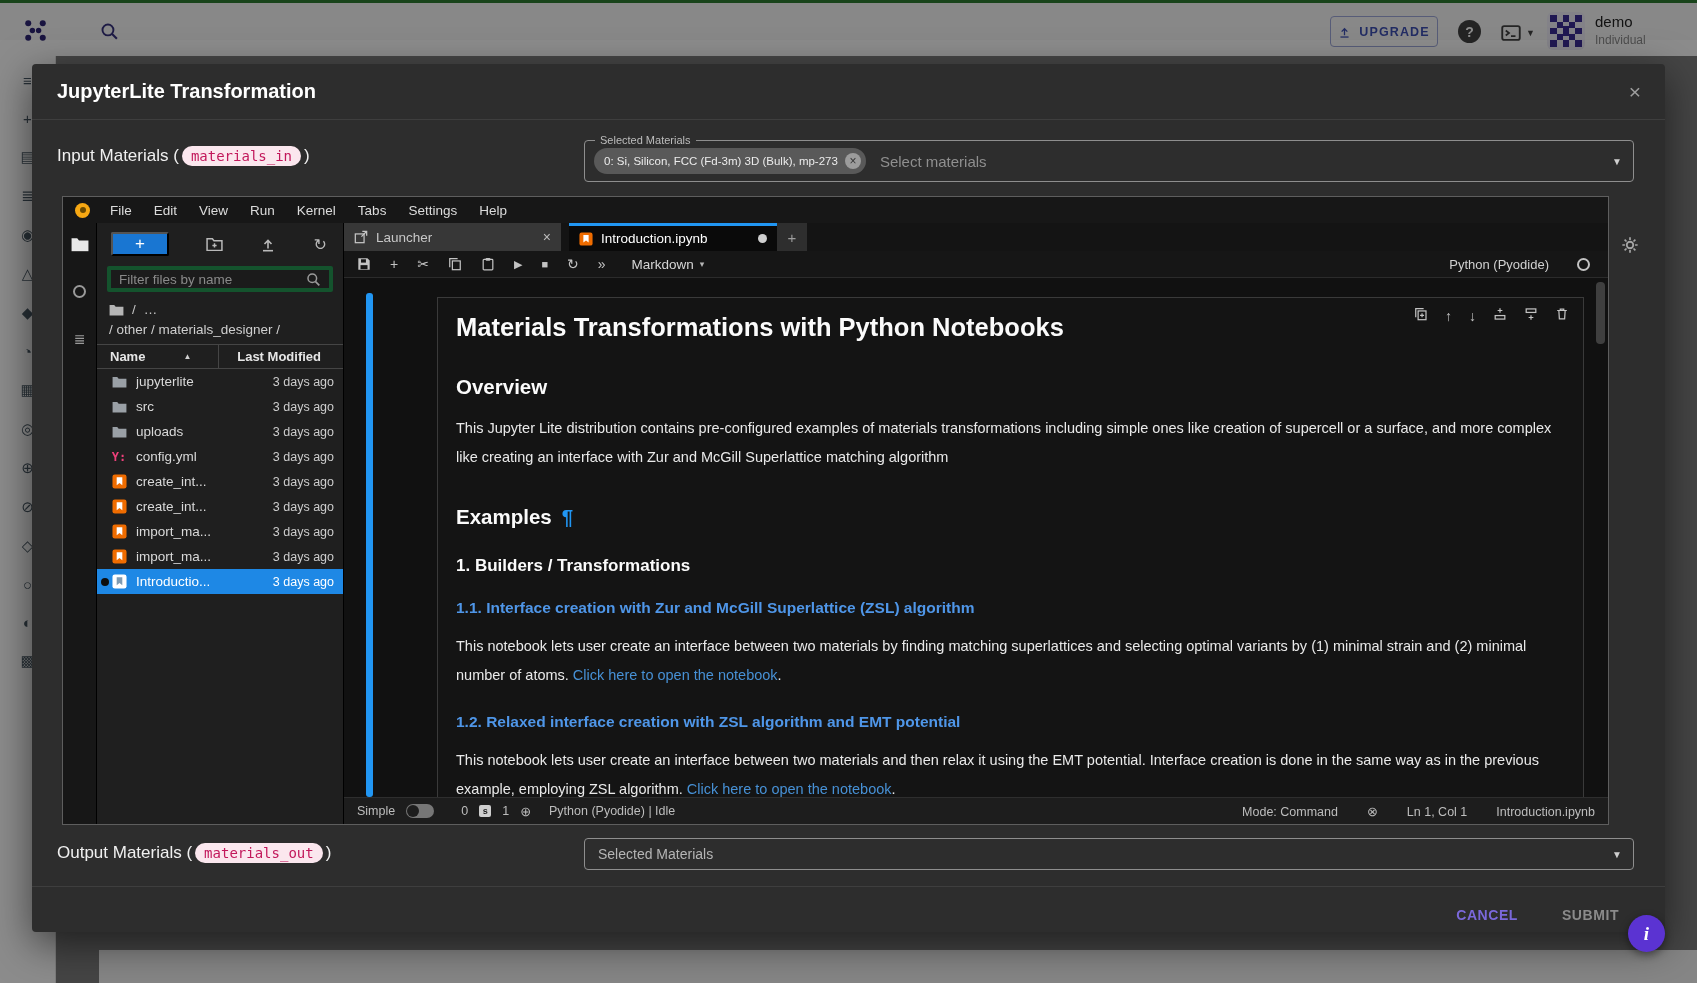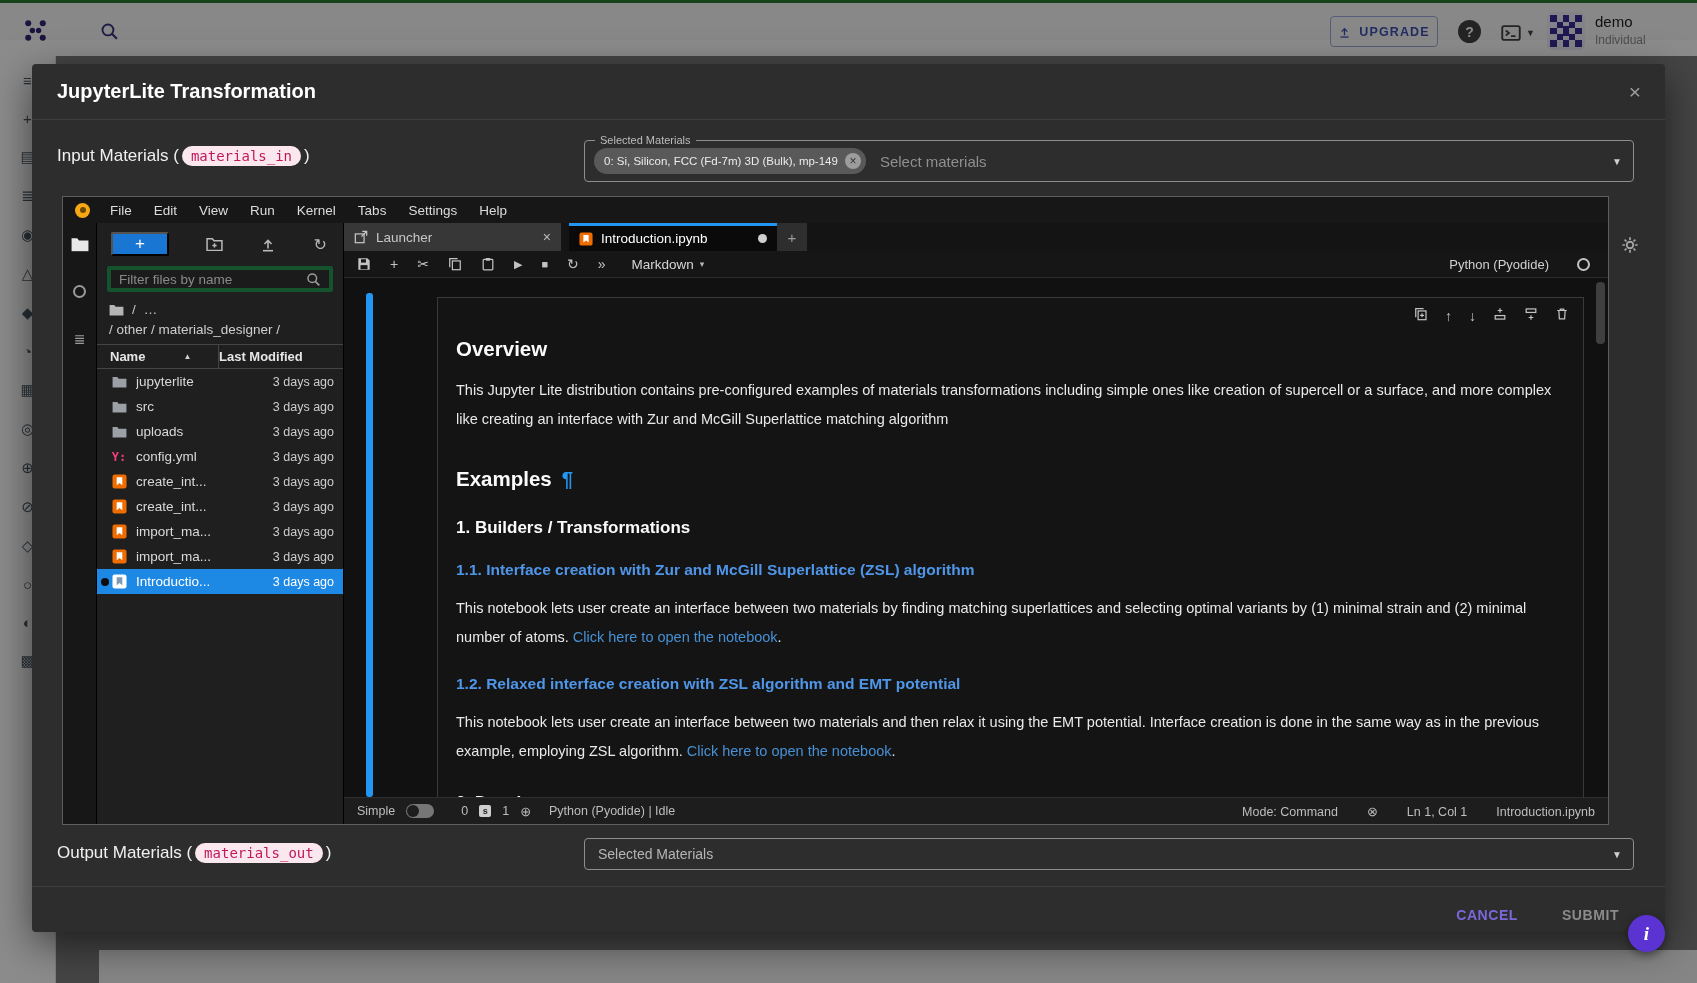--- a/index.html
+++ b/index.html
@@ -64,21 +64,21 @@
 .fb-filter{margin:5px 10px 6px;height:26px;border:4px solid #14532d;border-radius:2px;background:#1b1b1b;display:flex;align-items:center;padding:0 8px;gap:6px}
 .fb-filter input{flex:1;background:none;border:none;outline:none;color:#ddd;font-size:13.5px;font-family:inherit;min-width:0}
 .fb-filter input::placeholder{color:#8a8a8a}
 .fb-search-ic{color:#9a9a9a;width:15px;height:15px;flex:0 0 auto}
 .fb-crumbs{padding:4px 12px 7px;font-size:13.5px;color:#cfcfcf}
 .fb-crumb1{display:flex;align-items:center;gap:8px;color:#c4c4c4}
 .fb-crumb2{margin-top:5px}
 .fb-header{display:flex;align-items:center;height:25px;border-top:1px solid #454545;border-bottom:1px solid #454545;font-weight:bold;font-size:13px;color:#e6e6e6;flex:0 0 auto}
 .fbh-name{flex:0 0 122px;height:100%;padding-left:13px;border-right:1px solid #454545;display:flex;align-items:center}
 .fbh-sort{margin-left:38px;font-size:8px;color:#d0d0d0}
-.fbh-mod{flex:1;text-align:left;padding-right:12px}
+.fbh-mod{flex:1;text-align:right;padding-right:22px}
 .fb-rows{flex:1;overflow:hidden}
 .fb-row{height:25px;display:flex;align-items:center;padding:0 9px 0 14px;gap:9px;font-size:13.5px;color:#d9d9d9;position:relative}
 .fb-row .fname{flex:1;white-space:nowrap;overflow:hidden}
 .fmod{font-size:12.5px;color:#cdcdcd;white-space:nowrap}
 .fb-row.selected{background:#1e88e5;color:#fff}
 .fb-row.selected .fmod{color:#fff}
 .run-dot{position:absolute;left:4px;top:9px;width:8px;height:8px;border-radius:50%;background:#0d0d0d}
 .fico{width:16px;height:16px;display:flex;align-items:center;justify-content:center;flex:0 0 auto;color:#9aa0a6}
 .yaml-badge{color:#ec407a;font-weight:bold;font-size:12px;font-family:"DejaVu Sans Mono",monospace}
 .nb-sel{--nbk:#fff;--nbf:#7f9bb3}
@@ -286,21 +286,21 @@
     <div class="m-label m-label-in">
       <span>Input Materials (</span>
         <span class="code-chip">materials_in</span>
         <span>)</span>
     </div>
 
     <div class="sel sel-in">
       <span class="sel-legend">Selected Materials</span>
       <div class="sel-body">
         <span class="mchip">
-          <span>0: Si, Silicon, FCC (Fd-7m) 3D (Bulk), mp-149</span>
+          <span>0: Si, Silicon, FCC (Fd-3m) 3D (Bulk), mp-273</span>
           <span class="mchip-x">
               <span>×</span>
             </span>
         </span>
         <span class="sel-ph">Select materials</span>
       </div>
       <span class="sel-caret">▼</span>
     </div>
 
     <div class="jp">
@@ -509,20 +509,21 @@
                 <span><svg width="14" height="14" viewBox="0 0 16 16">
                       <use href="#sy-insab"></use>
                     </svg></span>
                 <span><svg width="14" height="14" viewBox="0 0 16 16">
                       <use href="#sy-insbe"></use>
                     </svg></span>
                 <span><svg width="14" height="14" viewBox="0 0 16 16">
                       <use href="#sy-trash"></use>
                     </svg></span>
               </div>
+              <h1>Materials Transformations with Python Notebooks</h1>
               <h2>Overview</h2>
               <p>This Jupyter Lite distribution contains pre-configured examples of materials transformations including simple ones like creation of supercell or a surface, and more complex like creating an interface with Zur and McGill Superlattice matching algorithm</p>
               <h2><span>Examples</span><span class="pilcrow">¶</span></h2>
               <h3>1. Builders / Transformations</h3>
               <h4>1.1. Interface creation with Zur and McGill Superlattice (ZSL) algorithm</h4>
               <p><span>This notebook lets user create an interface between two materials by finding matching superlattices and selecting optimal variants by (1) minimal strain and (2) minimal number of atoms. </span><span class="nb-link">Click here to open the notebook</span><span>.</span></p>
               <h4>1.2. Relaxed interface creation with ZSL algorithm and EMT potential</h4>
               <p><span>This notebook lets user create an interface between two materials and then relax it using the EMT potential. Interface creation is done in the same way as in the previous example, employing ZSL algorithm. </span><span class="nb-link">Click here to open the notebook</span><span>.</span></p>
               <h3>2. Data Import</h3>
             </div>

